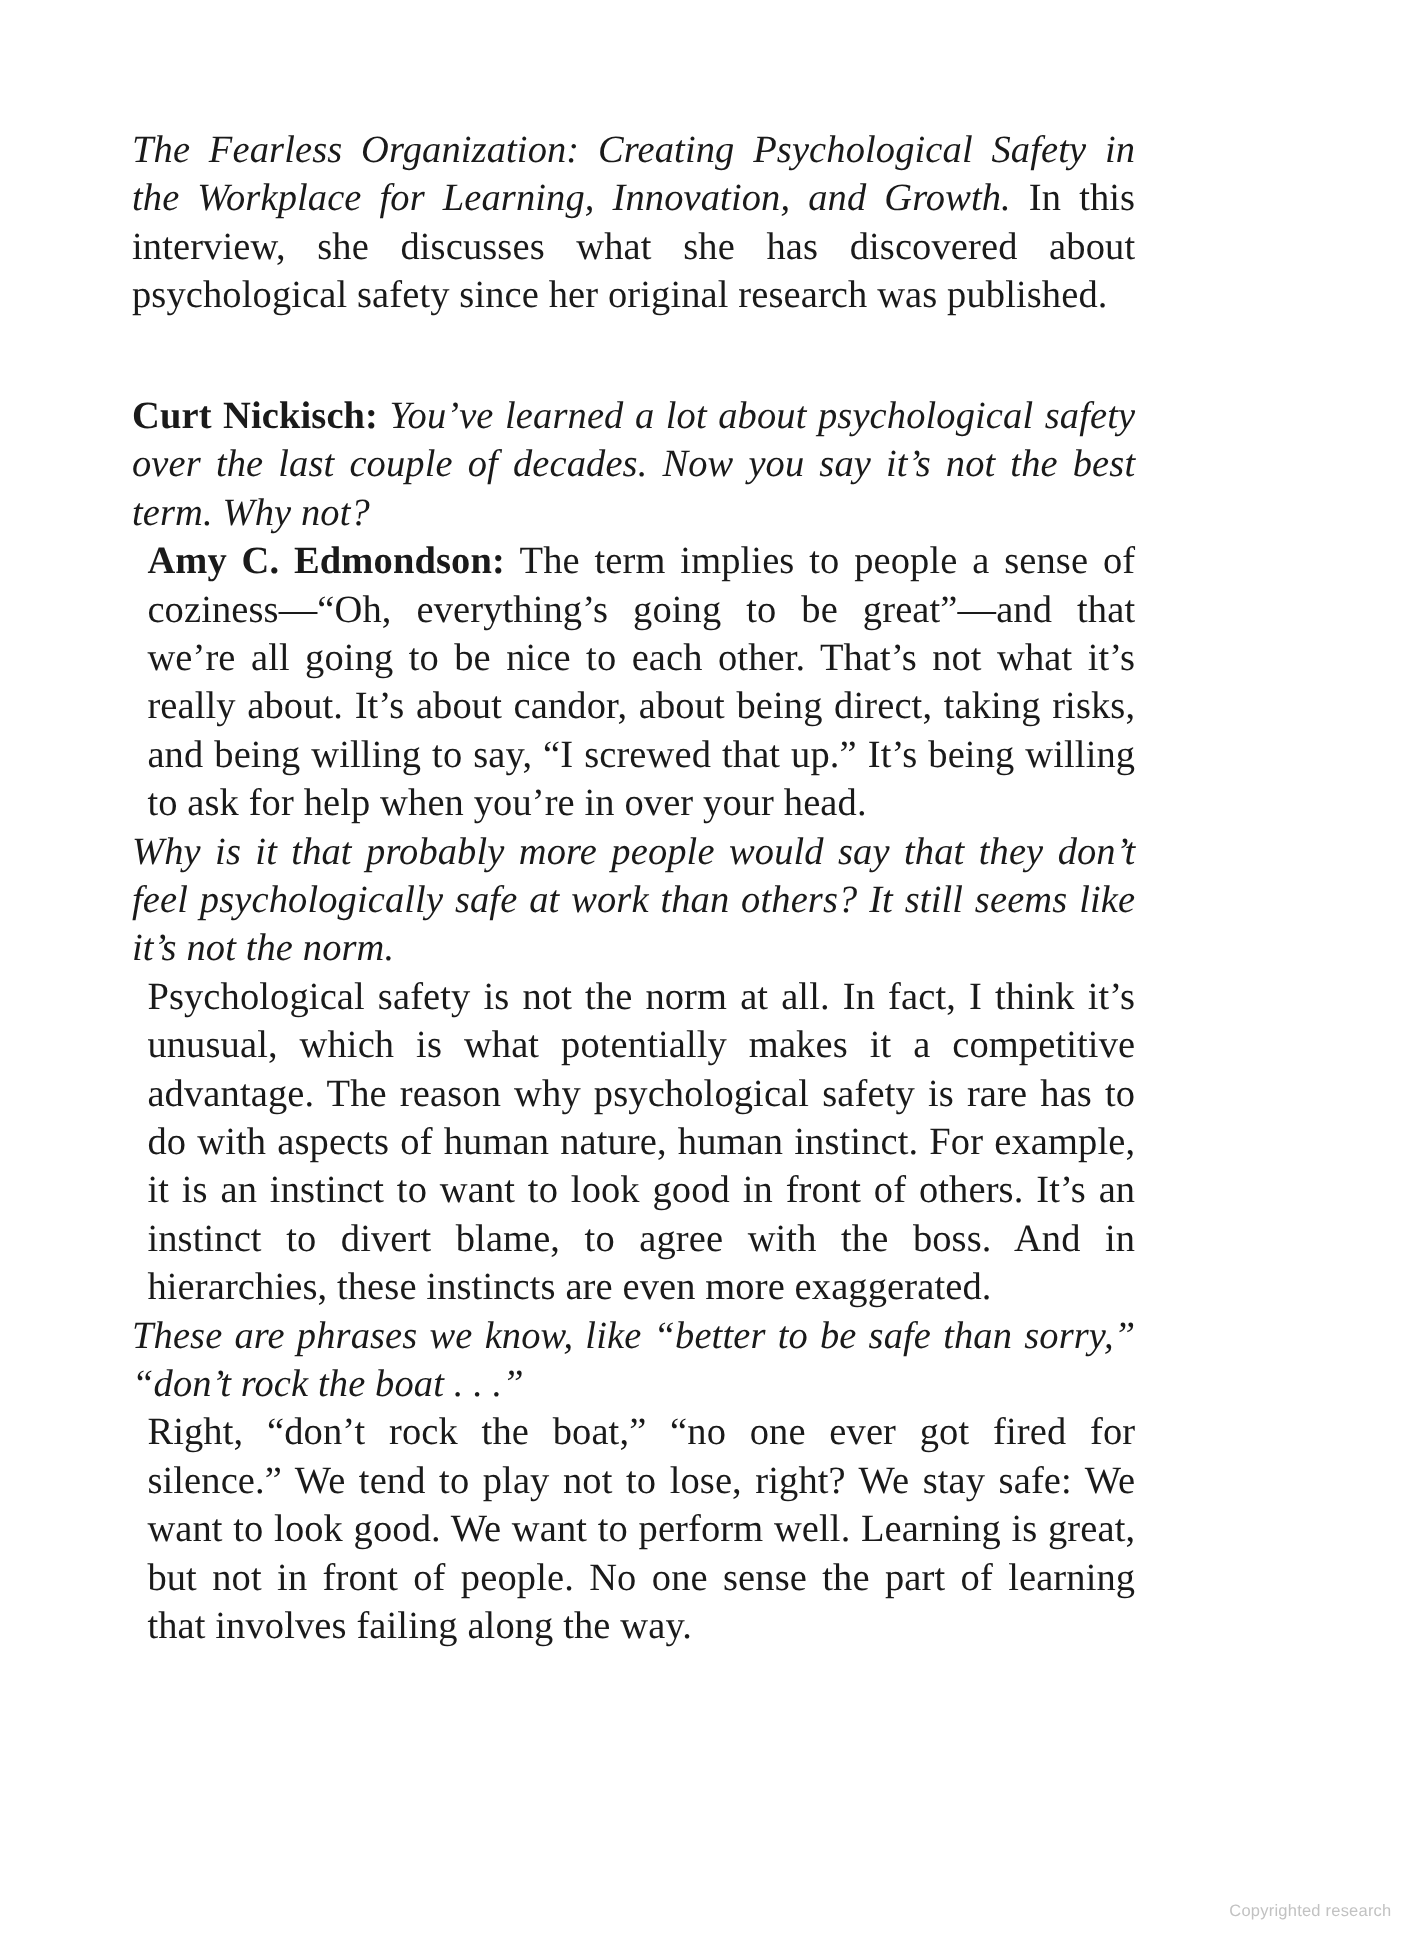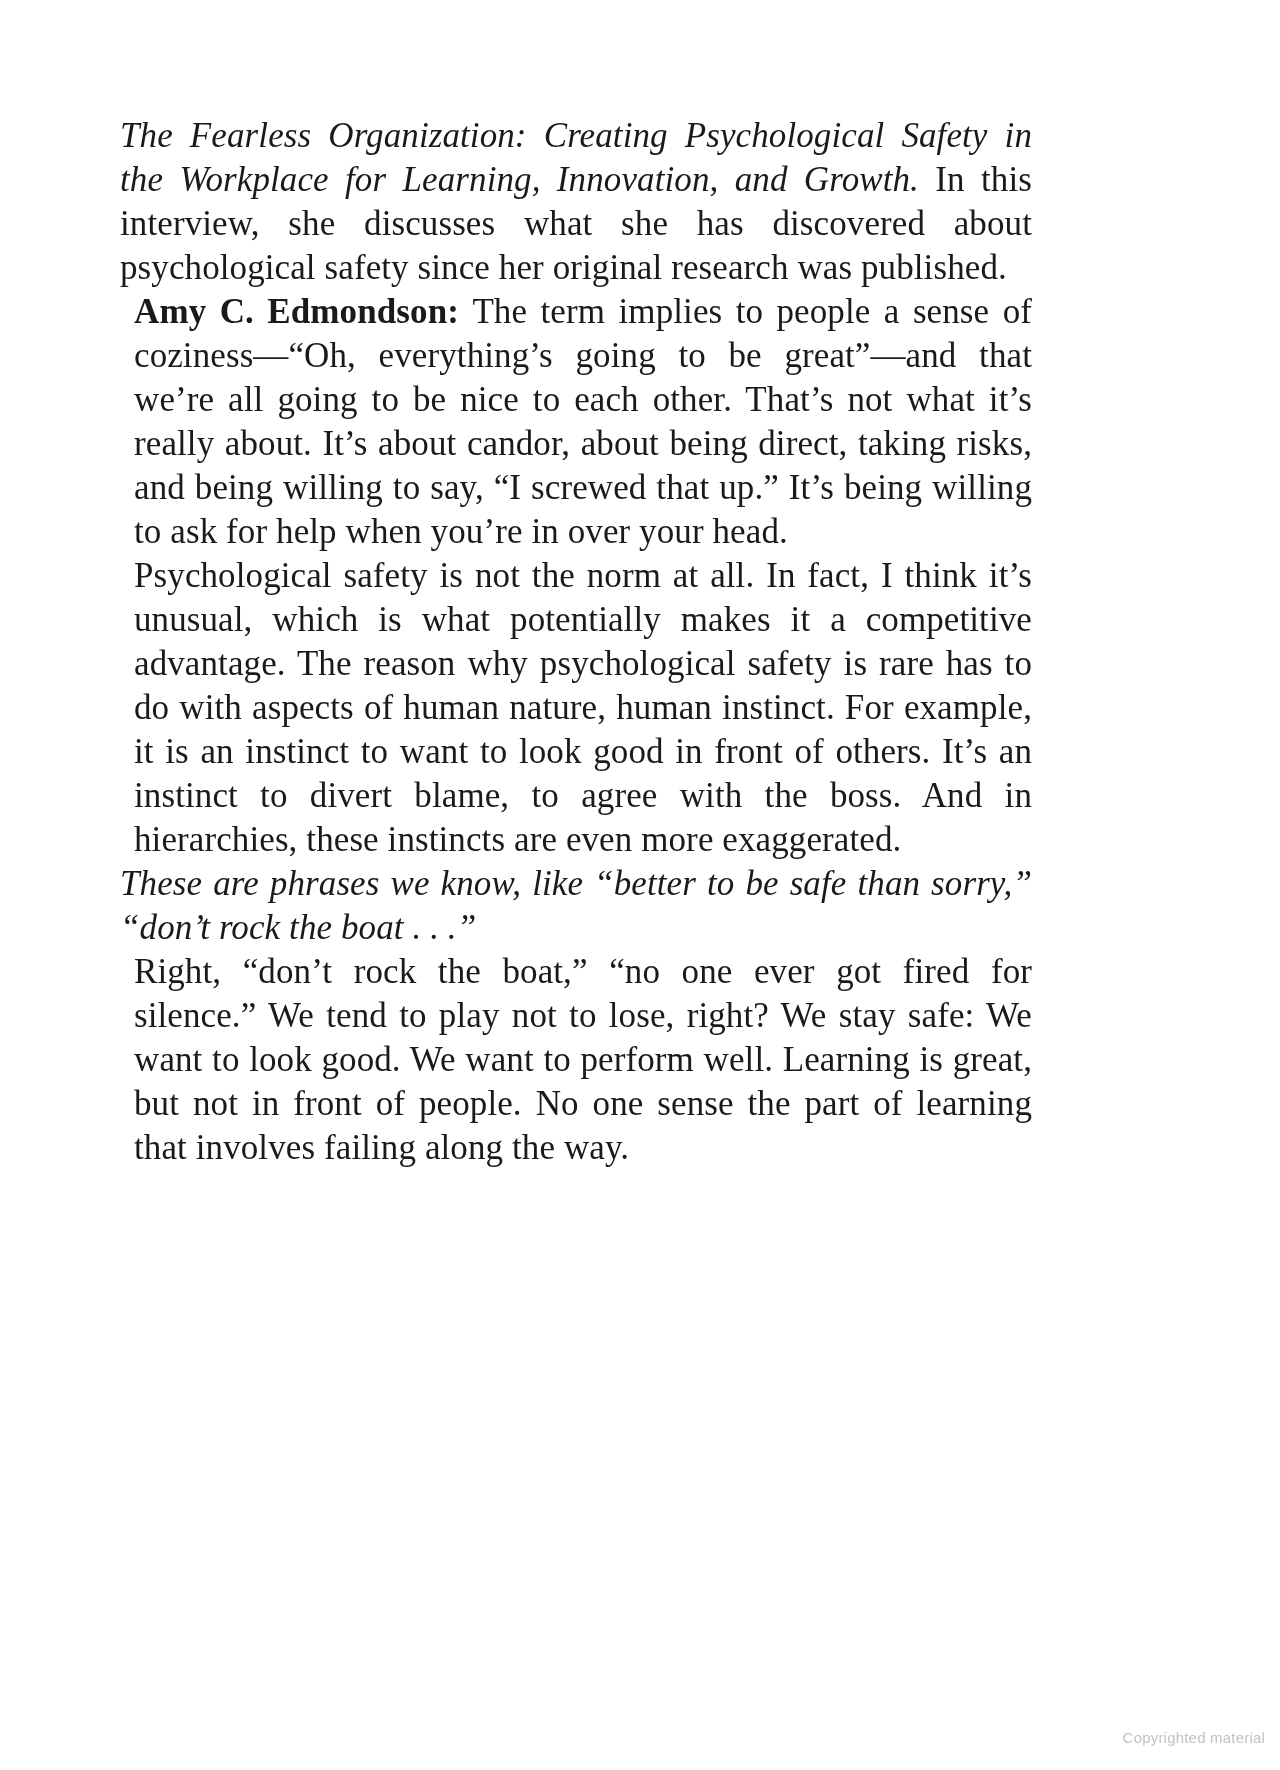--- a/index.html
+++ b/index.html
@@ -49,28 +49,30 @@
   }
 </style>
 </head>
 <body>
 
 <main class="page">
   <section class="text-col">
 
     <p class="para"><span class="it">The Fearless Organization: Creating Psychological Safety in the Workplace for Learning, Innovation, and Growth.</span> <span>In this interview, she discusses what she has discovered about psychological safety since her original research was published.</span></p>
 
+    <p class="para gap-lg"><span class="b">Curt Nickisch: </span><span class="it">You’ve learned a lot about psychological safety over the last couple of decades. Now you say it’s not the best term. Why not?</span></p>
 
     <p class="para answer"><span class="b">Amy C. Edmondson: </span><span>The term implies to people a sense of coziness—“Oh, everything’s going to be great”—and that we’re all going to be nice to each other. That’s not what it’s really about. It’s about candor, about being direct, taking risks, and being willing to say, “I screwed that up.” It’s being willing to ask for help when you’re in over your head.</span></p>
 
+    <p class="para"><span class="it">Why is it that probably more people would say that they don’t feel psychologically safe at work than others? It still seems like it’s not the norm.</span></p>
 
     <div class="answer-block">
       <p>Psychological safety is not the norm at all. In fact, I think it’s unusual, which is what potentially makes it a competitive advantage. The reason why psychological safety is rare has to do with aspects of human nature, human instinct. For example, it is an instinct to want to look good in front of others. It’s an instinct to divert blame, to agree with the boss. And in hierarchies, these instincts are even more exaggerated.</p>
     </div>
 
     <p class="para"><span class="it">These are phrases we know, like “better to be safe than sorry,” “don’t rock the boat . . .”</span></p>
 
     <p class="para answer"><span>Right, “don’t rock the boat,” “no one ever got fired for silence.” We tend to play not to lose, right? We stay safe: We want to look good. We want to perform well. Learning is great, but not in front of people. No one sense the part of learning that involves failing along the way.</span></p>
 
   </section>
 
-  <footer class="copyright">Copyrighted material</footer>
+  <footer class="copyright">Copyrighted research</footer>
 </main>
 
 </body></html>

